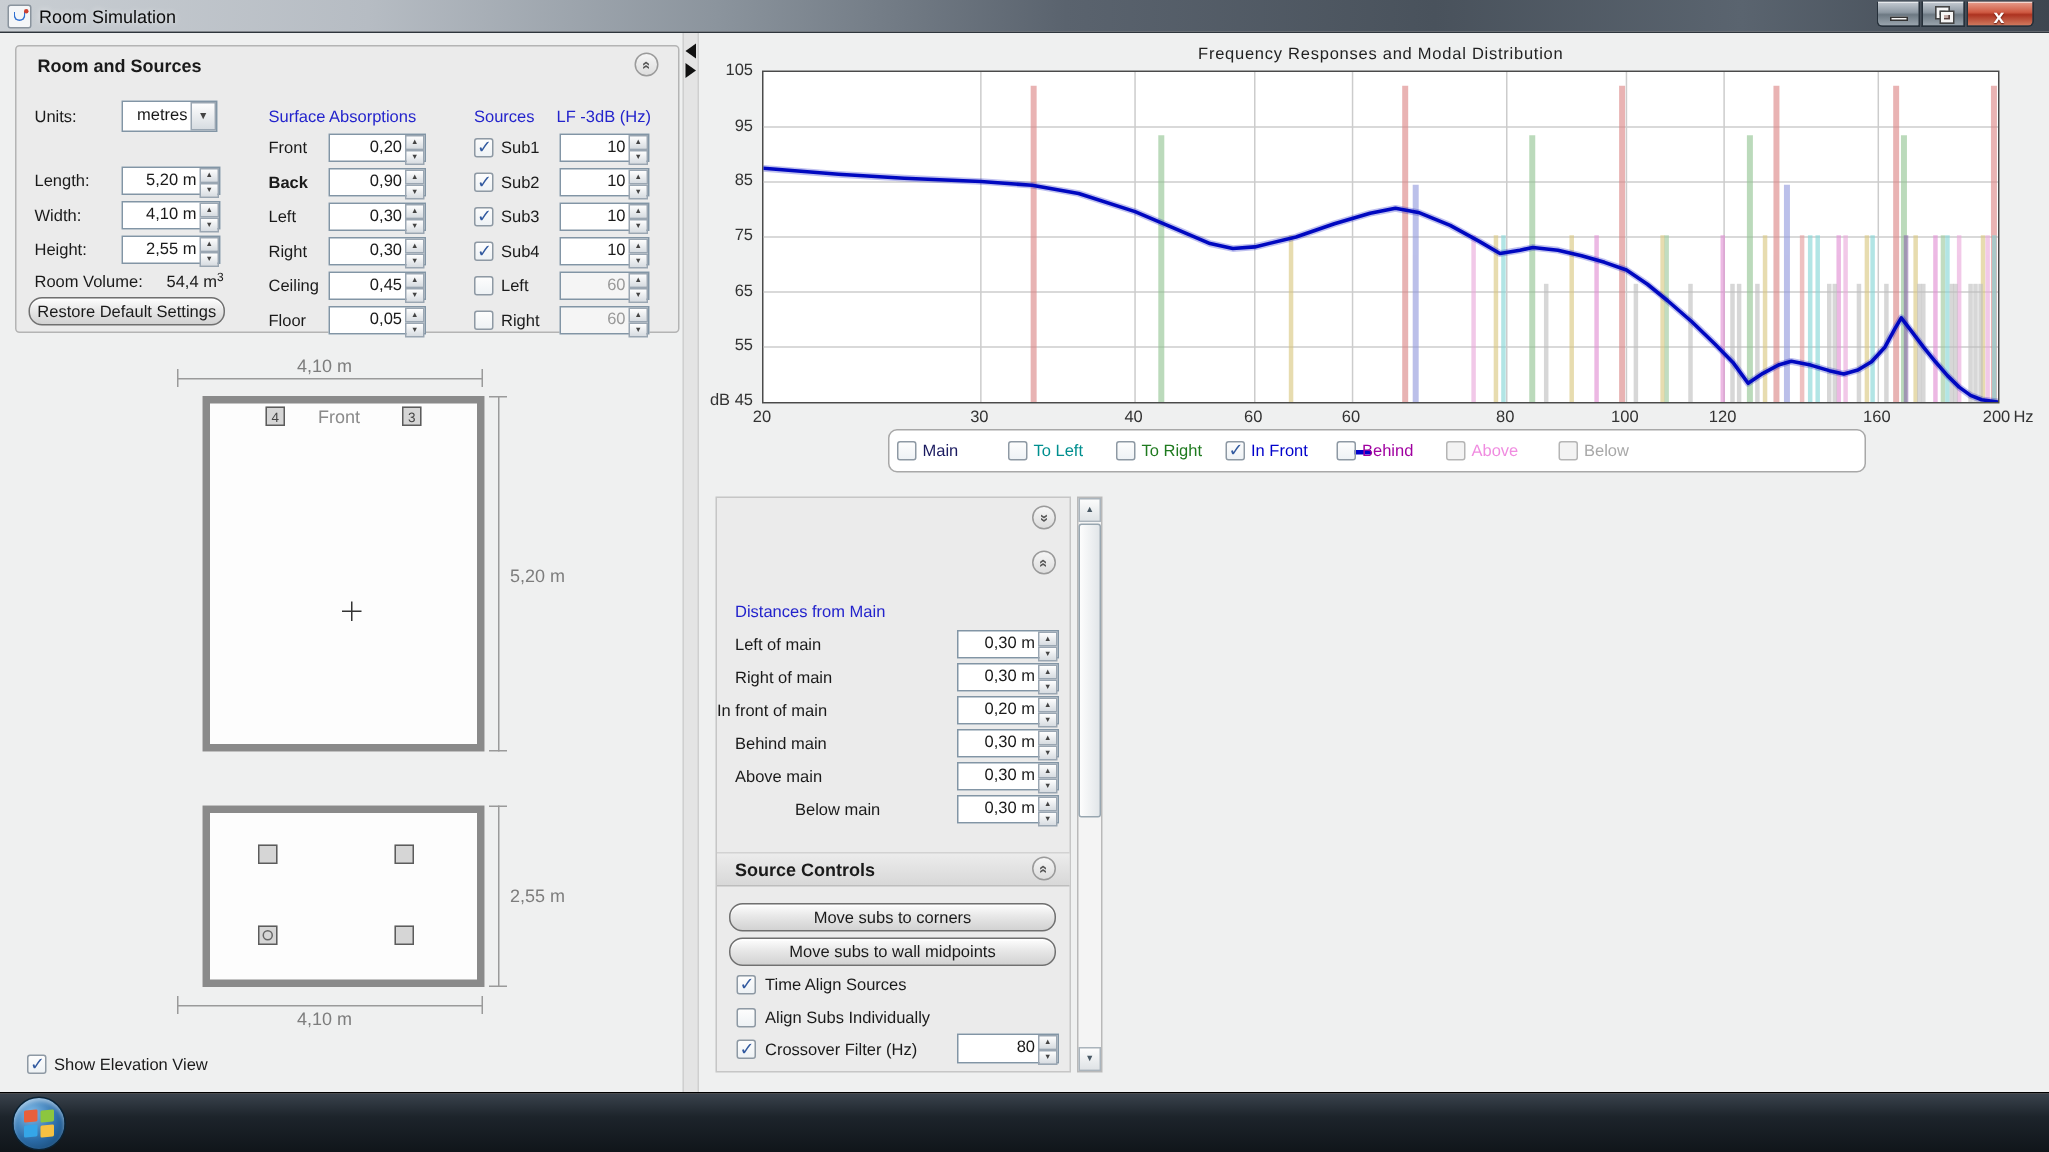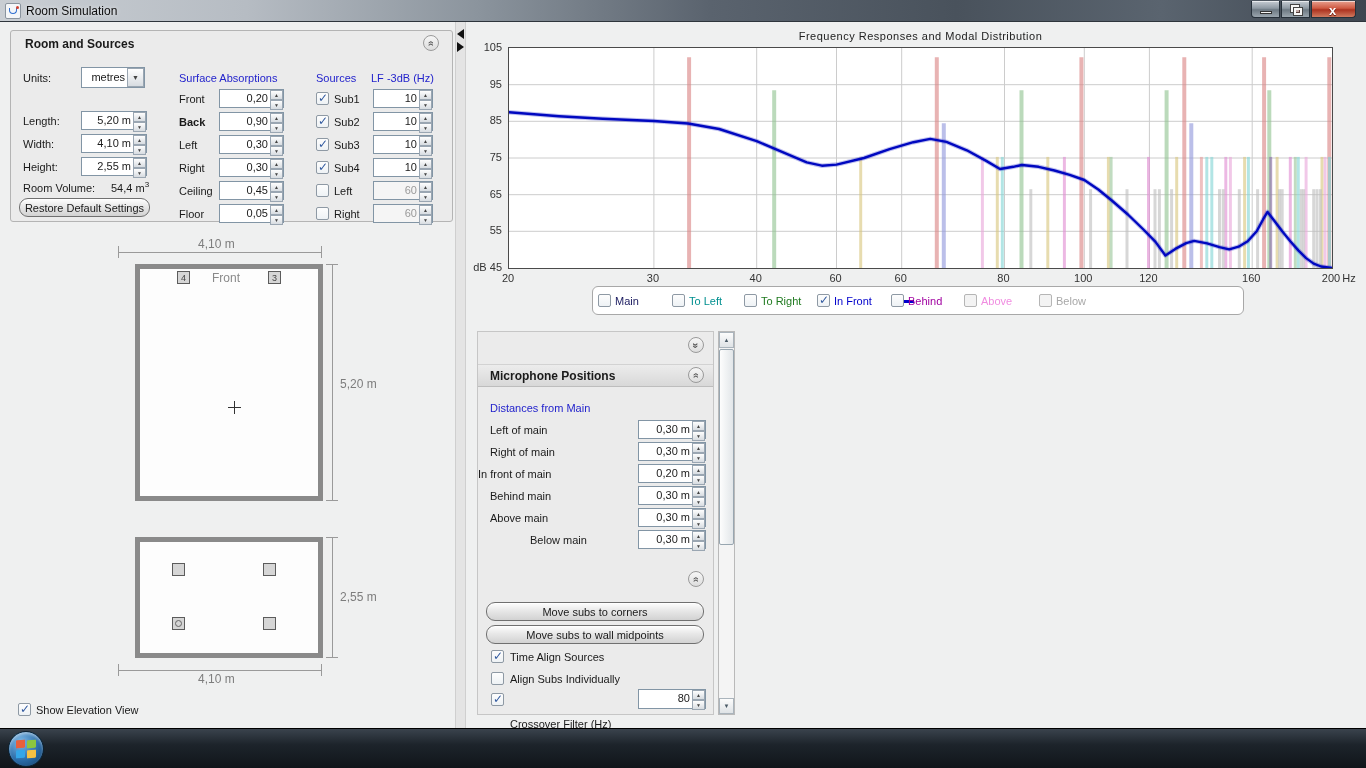--- a/index.html
+++ b/index.html
@@ -424,23 +424,20 @@
       <div class="leg-item" style="left: 446px;">
         <span class="cb leg-cb dis"></span>
         <span class="leg-txt" style="color: rgb(168, 168, 168);">Below</span>
       </div>
     </div>
 </div>
 
 <div id="panels">
   <div class="chev down" style="left:210px; top:5px;"><span>»</span></div>
 
-  <div class="phead" style="left:0; top:32px; width:235px; height:23px; line-height:22px; padding-left:12px;">
-    <span>Microphone Positions</span>
-  </div>
   <div class="chev up" style="left:210px; top:35px;"><span>»</span></div>
 
   <div class="flabel blue-label" style="left:12px; top:70px;">Distances from Main</div>
 
   <div class="flabel" style="left:12px; top:92px;">Left of main</div>
   <div class="flabel" style="left:12px; top:114px;">Right of main</div>
   <div class="flabel" style="left:0; top:136px;">In front of main</div>
   <div class="flabel" style="left:12px; top:158px;">Behind main</div>
   <div class="flabel" style="left:12px; top:180px;">Above main</div>
   <div class="flabel" style="left:12px; top:202px;padding-left:40px;">Below main</div>
@@ -480,31 +477,34 @@
       </span>
     </div>
   <div class="spin" style="left:160px; top:198px; width:68px; height:19px;">
       <span class="val">0,30 m</span>
       <span class="btns">
         <span>▲</span>
         <span>▼</span>
       </span>
     </div>
 
+  <div class="phead" style="left:0; top:236px; width:235px; height:23px; line-height:22px; padding-left:12px;">
+    <span>Source Controls</span>
+  </div>
   <div class="chev up" style="left:210px; top:239px;"><span>»</span></div>
 
   <div class="btn" style="left:8px; top:270px; width:218px; height:19px; line-height:18px;">Move subs to corners</div>
   <div class="btn" style="left:8px; top:293px; width:218px; height:19px; line-height:18px;">Move subs to wall midpoints</div>
 
   <span class="cb checked" style="left:13px; top:318px;"></span>
   <div class="flabel" style="left:32px; top:319px;">Time Align Sources</div>
   <span class="cb" style="left:13px; top:340px;"></span>
   <div class="flabel" style="left:32px; top:341px;">Align Subs Individually</div>
   <span class="cb checked" style="left:13px; top:361px;"></span>
-  <div class="flabel" style="left:32px; top:362px;margin-top:24px;">Crossover Filter (Hz)</div>
+  <div class="flabel" style="left:32px; top:362px;">Crossover Filter (Hz)</div>
   <div class="spin" style="left:160px; top:357px; width:68px; height:20px;">
       <span class="val">80</span>
       <span class="btns">
         <span>▲</span>
         <span>▼</span>
       </span>
     </div>
 </div>
 
 <div id="scrollbar">

